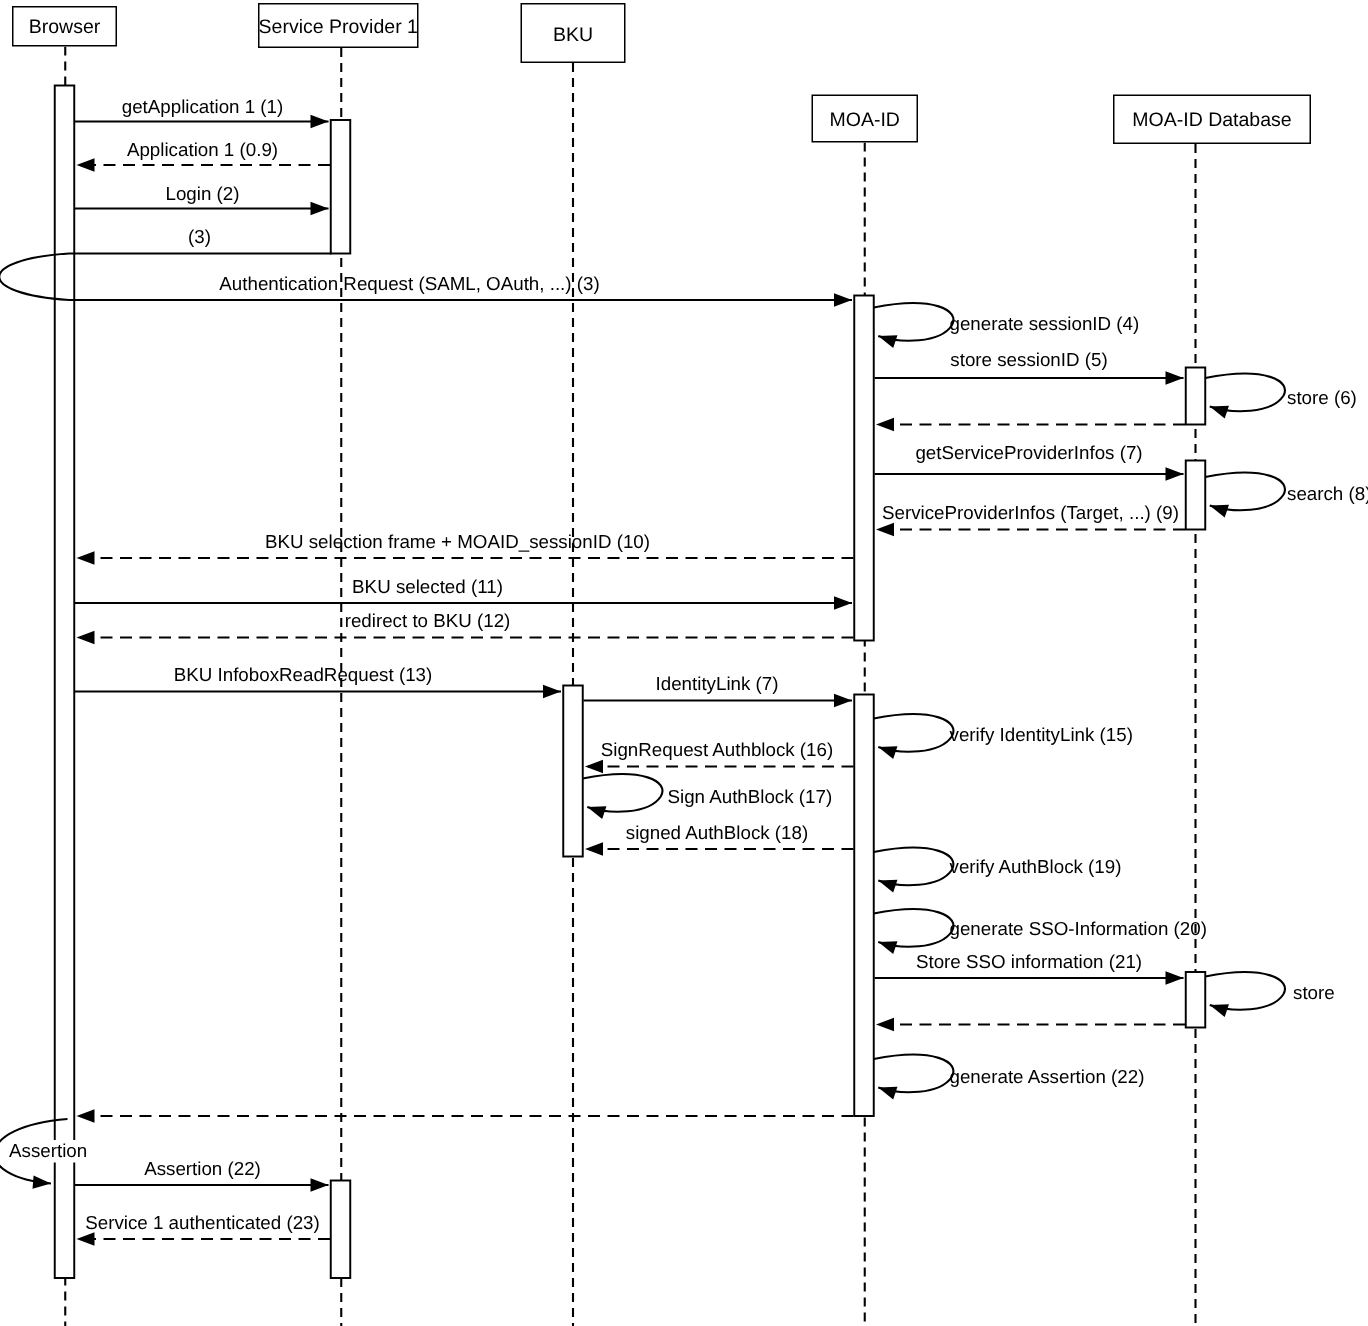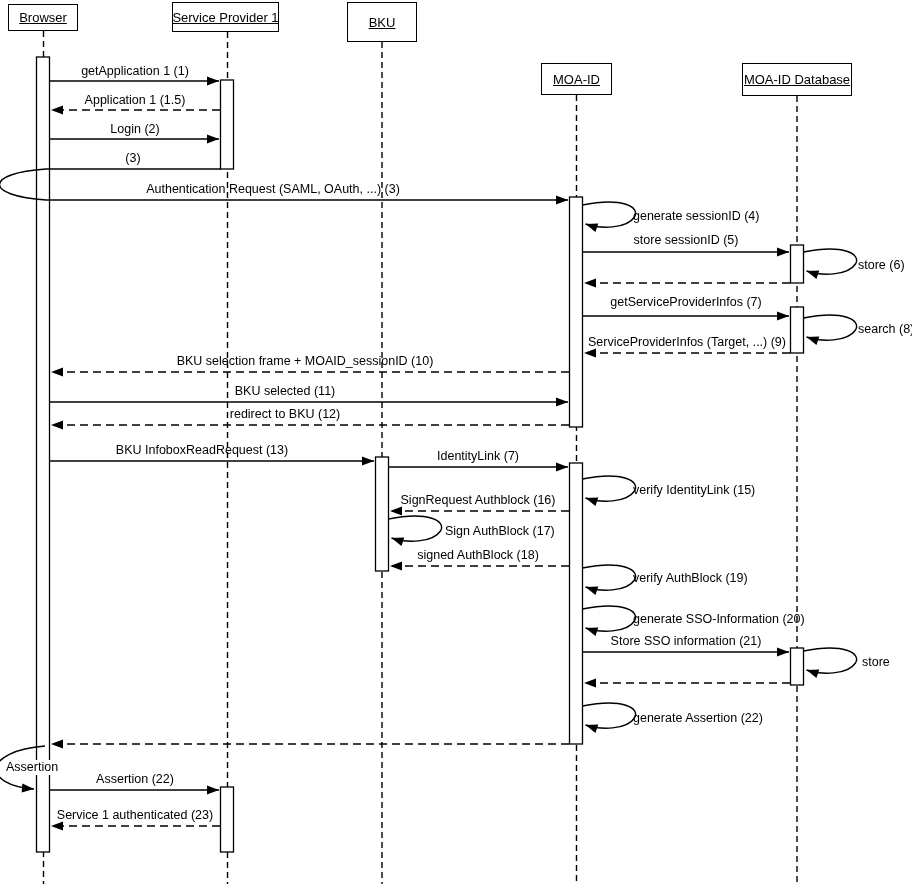--- a/index.html
+++ b/index.html
@@ -6,21 +6,21 @@
   .stage{
     position:relative;width:912px;height:884px;background:#ffffff;
     font-family:"Liberation Sans",sans-serif;color:#000;overflow:hidden;
   }
   .stage svg{position:absolute;left:0;top:0;}
   .actor{
     position:absolute;border:1.5px solid #000;background:#fff;
     display:flex;align-items:center;justify-content:center;
     font-size:13px;box-sizing:border-box;
   }
-  .actor span{text-decoration:underline;white-space:nowrap;}
+  .actor span{white-space:nowrap;}
   .msg{
     position:absolute;font-size:12.5px;line-height:15px;white-space:nowrap;
     transform:translateX(-50%);
   }
   .loop-label{
     position:absolute;font-size:12.5px;line-height:15px;white-space:nowrap;
   }
   .arc-label{
     position:absolute;font-size:12.5px;line-height:15px;white-space:nowrap;
     background:#fff;padding:0 1px;
@@ -131,26 +131,26 @@
     </div>
   <div class="actor" style="left:172px;top:2px;width:107px;height:30px;">
       <span>Service Provider 1</span>
     </div>
   <div class="actor" style="left:347px;top:2px;width:70px;height:40px;">
       <span>BKU</span>
     </div>
   <div class="actor" style="left:541px;top:63px;width:71px;height:32px;">
       <span>MOA-ID</span>
     </div>
-  <div class="actor" style="left:742px;top:63px;width:110px;height:33px;">
+  <div class="actor" style="left:742px;top:63px;width:132px;height:33px;">
       <span>MOA-ID Database</span>
     </div>
 
   <div class="msg" style="left:135px;top:64px;">getApplication 1 (1)</div>
-  <div class="msg" style="left:135px;top:93px;">Application 1 (1.5)</div>
+  <div class="msg" style="left:135px;top:93px;">Application 1 (0.9)</div>
   <div class="msg" style="left:135px;top:122px;">Login (2)</div>
   <div class="msg" style="left:133px;top:151px;">(3)</div>
   <div class="msg" style="left:273px;top:182px;">Authentication Request (SAML, OAuth, ...)  (3)</div>
 
   <div class="loop-label" style="left:633px;top:209px;">generate sessionID  (4)</div>
   <div class="msg" style="left:686px;top:233px;">store sessionID (5)</div>
   <div class="loop-label" style="left:858px;top:258px;">store (6)</div>
   <div class="msg" style="left:686px;top:295px;">getServiceProviderInfos (7)</div>
   <div class="loop-label" style="left:858px;top:322px;">search (8)</div>
   <div class="msg" style="left:687px;top:335px;">ServiceProviderInfos (Target, ...) (9)</div>

